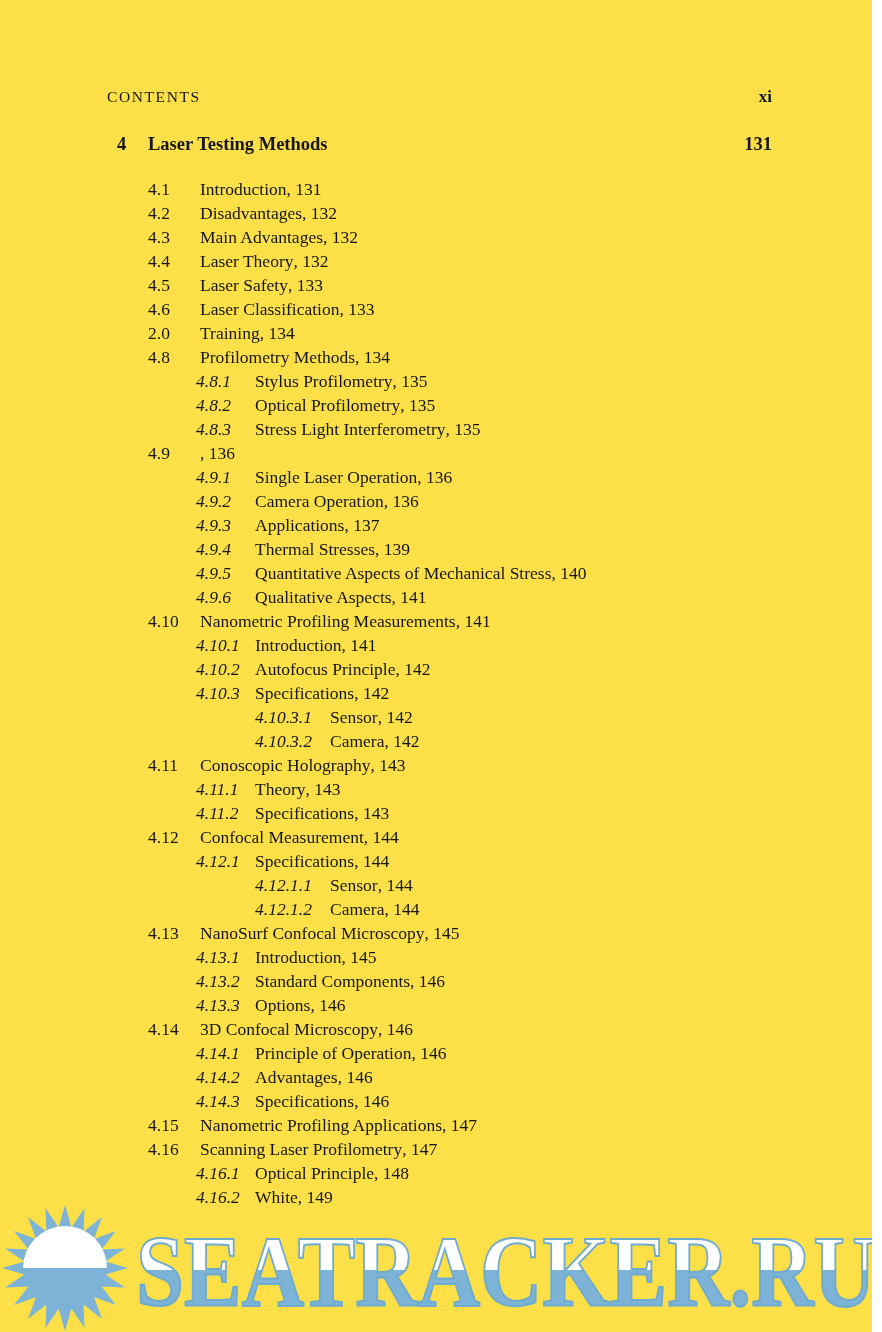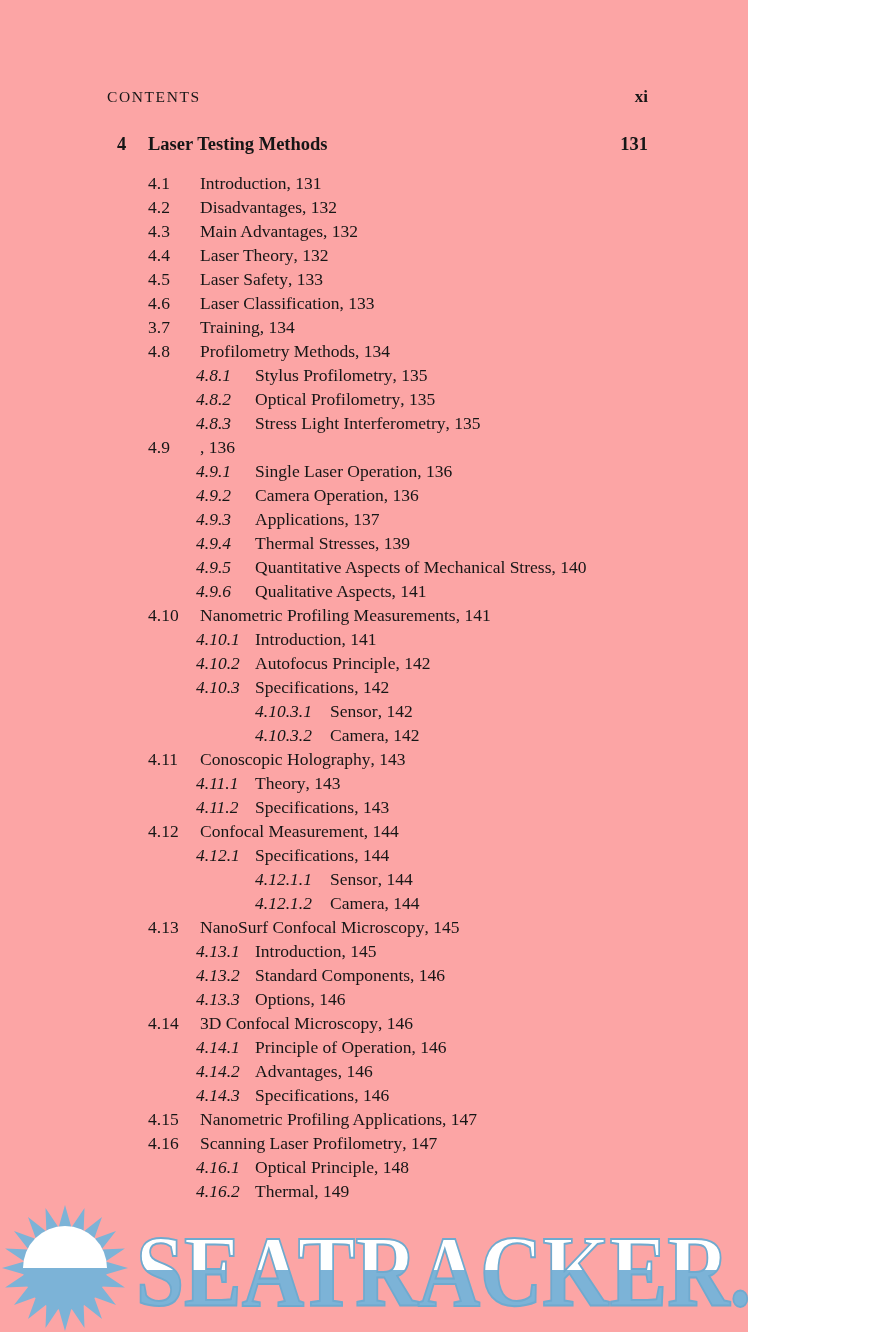--- a/index.html
+++ b/index.html
@@ -1,32 +1,32 @@
 <!DOCTYPE html>
 <html><head>
 <meta charset="utf-8">
 <style>
   html,body{margin:0;padding:0;background:#ffffff;}
   .page{
-    position:relative;width:748px;height:1332px;background:#fca5a5;overflow:hidden;
+    position:relative;width:872px;height:1332px;background:#fde047;overflow:hidden;
     font-family:"Liberation Serif","DejaVu Serif",serif;color:#161616;
   }
   
   .runhead{position:absolute;left:107px;right:100px;top:87px;display:flex;
     justify-content:space-between;align-items:baseline;}
   .runhead .rh-left{font-size:15.5px;letter-spacing:1.6px;}
   .runhead .rh-right{font-weight:bold;font-size:17px;}
   
   .chapter{position:absolute;left:117px;right:100px;top:134px;display:flex;
     font-weight:bold;font-size:18.5px;}
   .chapter .ch-num{flex:0 0 31px;}
   .chapter .ch-title{flex:1 1 auto;}
   .chapter .ch-page{flex:0 0 auto;}
   
-  .toc{position:absolute;left:148px;right:60px;top:171px;font-size:17.5px;line-height:24px;}
+  .toc{position:absolute;left:148px;right:60px;top:177px;font-size:17.5px;line-height:24px;}
   .toc-row{display:flex;white-space:nowrap;}
   .toc-row .num{flex:0 0 auto;}
   .toc-row.lvl1{margin-left:0;}   .toc-row.lvl1 .num{width:52px;}
   .toc-row.lvl2{margin-left:48px;}.toc-row.lvl2 .num{width:59px;font-style:italic;}
   .toc-row.lvl3{margin-left:107px;}.toc-row.lvl3 .num{width:75px;font-style:italic;}
   .toc-row .pg::before{content:", ";}
   
   .wm-sun{position:absolute;left:2px;top:1205px;width:127px;height:127px;}
   .wm-text{position:absolute;left:134px;top:1220px;width:748px;height:95px;}
   .wm-link{position:absolute;left:333px;top:1303px;font-family:"Liberation Sans","DejaVu Sans",sans-serif;
@@ -73,21 +73,21 @@
         <span class="num">4.5</span>
         <span>Laser Safety</span>
         <span class="pg">133</span>
       </div>
       <div class="toc-row lvl1">
         <span class="num">4.6</span>
         <span>Laser Classification</span>
         <span class="pg">133</span>
       </div>
       <div class="toc-row lvl1">
-        <span class="num">3.7</span>
+        <span class="num">2.0</span>
         <span>Training</span>
         <span class="pg">134</span>
       </div>
       <div class="toc-row lvl1">
         <span class="num">4.8</span>
         <span>Profilometry Methods</span>
         <span class="pg">134</span>
       </div>
       <div class="toc-row lvl2">
         <span class="num">4.8.1</span>
@@ -253,21 +253,21 @@
         <span>Scanning Laser Profilometry</span>
         <span class="pg">147</span>
       </div>
       <div class="toc-row lvl2">
         <span class="num">4.16.1</span>
         <span>Optical Principle</span>
         <span class="pg">148</span>
       </div>
       <div class="toc-row lvl2">
         <span class="num">4.16.2</span>
-        <span>Thermal</span>
+        <span>White</span>
         <span class="pg">149</span>
       </div>
     </div>
 
   <svg class="wm-sun" viewBox="0 0 127 127" xmlns="http://www.w3.org/2000/svg">
     <defs>
       <linearGradient id="sunGrad" x1="0" y1="0" x2="0" y2="127" gradientUnits="userSpaceOnUse">
         <stop offset="0.5" stop-color="#ffffff"></stop>
         <stop offset="0.5" stop-color="#7CB3D7"></stop>
       </linearGradient>

